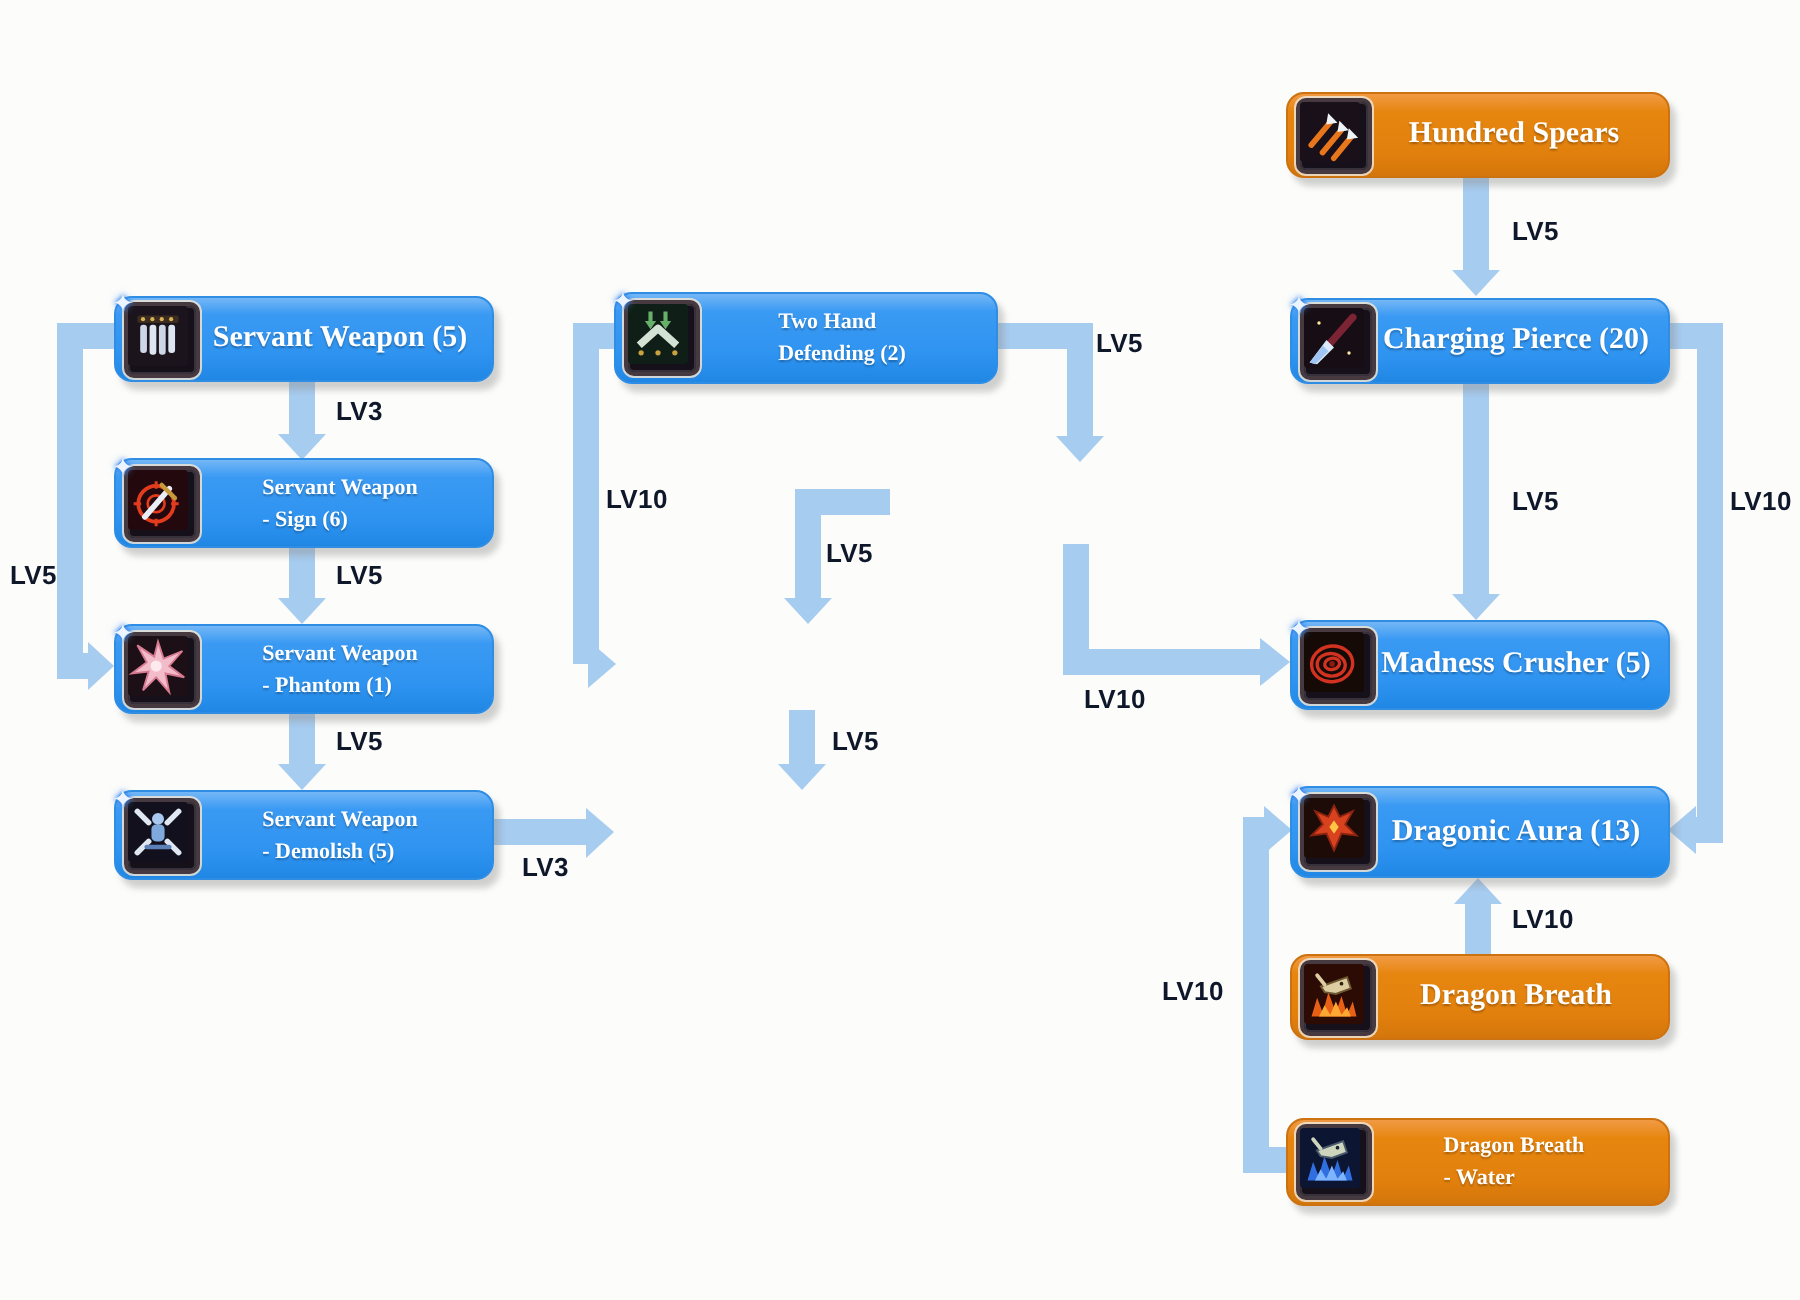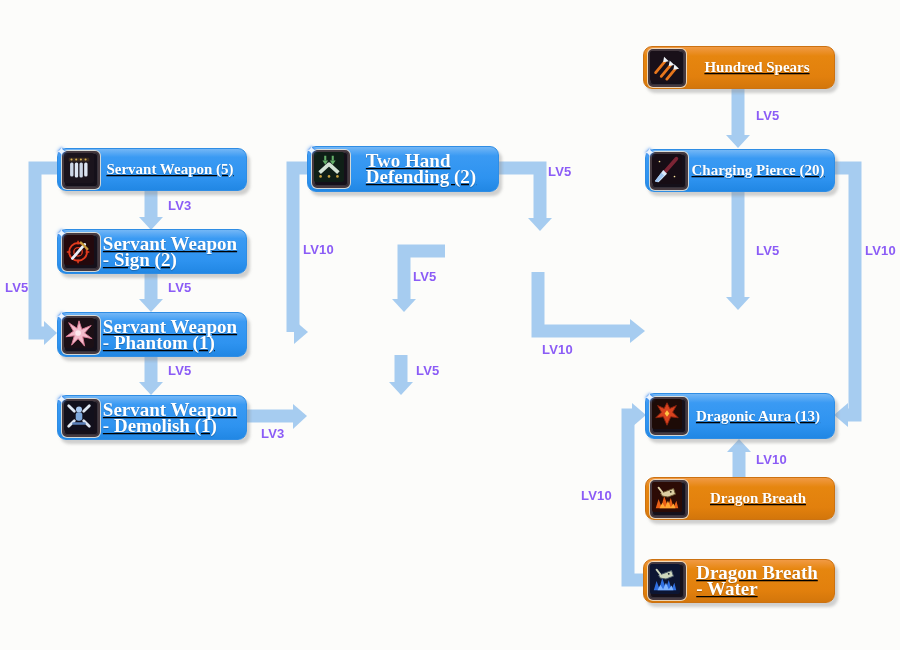--- a/index.html
+++ b/index.html
@@ -24,28 +24,28 @@
   }
   .icon{
     position:relative;flex:0 0 auto;width:34px;height:34px;margin-left:4px;
     border:2px solid #463a40;border-radius:5px;background:#15101a;
     box-shadow:0 0 0 1px rgba(238,228,212,0.85), inset 0 0 0 1px rgba(255,255,255,0.14);
   }
   .icon svg{display:block;width:30px;height:30px;border-radius:2px;}
   .spark{position:absolute;top:-8px;left:-8px;font-style:normal;font-size:13px;line-height:13px;
     color:#ecf5ff;text-shadow:0 0 2px #1a6fe8,0 0 4px #5aa0f5;z-index:3;}
   .spark::before{content:"✦";}
-  .lbl{flex:1;display:flex;justify-content:center;padding:0 6px 0 0;min-width:0;text-decoration:underline;}
+  .lbl{flex:1;display:flex;justify-content:center;padding:0 6px 0 0;min-width:0;}
   .tx{color:#ffffff;font:700 15px/17px "Liberation Serif",serif;text-align:left;
       text-shadow:0 1px 1px rgba(0,0,0,0.28);white-space:nowrap;}
   .tx .ln{display:block;}
-  .node.two .tx{font-size:19px;line-height:16px;}
+  .node.two .tx{font-size:11px;line-height:16px;}
 
   
-  .lv{position:absolute;font:700 13px/14px "Liberation Sans",sans-serif;color:#8b5cf6;letter-spacing:0.2px;}
+  .lv{position:absolute;font:700 13px/14px "Liberation Sans",sans-serif;color:#0f172a;letter-spacing:0.2px;}
 </style>
 </head>
 <body>
 
 <div class="stage">
 
   <svg class="wires" width="900" height="650" viewBox="0 0 900 650">
     <g stroke="#a6ccf0" stroke-width="13" fill="none">
       <path d="M151,189 L151,218"></path>
       <path d="M151,272 L151,300"></path>
@@ -129,21 +129,21 @@
           <circle cx="15" cy="18" r="4.5" fill="none" stroke="#e23b1e" stroke-width="1.4"></circle>
           <path d="M15,6 V10 M15,26 V30 M3,18 H7 M23,18 H27" stroke="#e23b1e" stroke-width="1.6"></path>
           <path d="M9,25 L22,10" stroke="#e9eef6" stroke-width="3" stroke-linecap="round"></path>
           <path d="M18,8 L25,15" stroke="#c79b3c" stroke-width="2.4" stroke-linecap="round"></path>
         </svg>
       <i class="spark"></i>
     </span>
     <span class="lbl">
         <span class="tx">
           <span class="ln">Servant Weapon</span>
-          <span class="ln">- Sign (2)</span>
+          <span class="ln">- Sign (6)</span>
         </span>
       </span>
   </div>
 
   <div class="node blue two" style="left:57px;top:312px;width:188px;height:43px">
     <span class="icon">
       <svg viewBox="0 0 32 32">
           <rect width="32" height="32" fill="#1c1016"></rect>
           <polygon points="16,3 19,12 29,8 22,16 30,22 20,20 22,30 15,22 8,29 11,19 2,20 10,14 5,5 14,11" fill="#f3bccb" stroke="#d77b93" stroke-width="1"></polygon>
           <circle cx="15" cy="16" r="3" fill="#fde9ee"></circle>
@@ -165,21 +165,21 @@
           <path d="M5,5 L11,11 M27,5 L21,11 M5,27 L11,21 M27,27 L21,21" stroke="#dfe7f2" stroke-width="3" stroke-linecap="round"></path>
           <circle cx="16" cy="9" r="3.2" fill="#a9c8ef"></circle>
           <rect x="12.5" y="12" width="7" height="9" rx="2.5" fill="#7fa9dd"></rect>
           <path d="M10,24 H22" stroke="#5c80b8" stroke-width="2.5" stroke-linecap="round"></path>
         </svg>
       <i class="spark"></i>
     </span>
     <span class="lbl">
         <span class="tx">
           <span class="ln">Servant Weapon</span>
-          <span class="ln">- Demolish (1)</span>
+          <span class="ln">- Demolish (5)</span>
         </span>
       </span>
   </div>
 
   <div class="node blue two" style="left:307px;top:146px;width:190px;height:44px">
     <span class="icon">
       <svg viewBox="0 0 32 32">
           <rect width="32" height="32" fill="#0f1f17"></rect>
           <path d="M12,4 V9 M20,4 V9" stroke="#66b06a" stroke-width="2.2"></path>
           <polygon points="12,13.5 9,9 15,9" fill="#66b06a"></polygon>
@@ -235,20 +235,39 @@
         </svg>
       <i class="spark"></i>
     </span>
     <span class="lbl">
         <span class="tx">
           <span class="ln">Charging Pierce (20)</span>
         </span>
       </span>
   </div>
 
+  <div class="node blue" style="left:645px;top:310px;width:188px;height:43px">
+    <span class="icon">
+      <svg viewBox="0 0 32 32">
+          <rect width="32" height="32" fill="#160a07"></rect>
+          <g fill="none" stroke="#d23320">
+            <ellipse cx="15" cy="17" rx="11" ry="9.5" stroke-width="1.8" transform="rotate(-8 15 17)"></ellipse>
+            <ellipse cx="14.5" cy="17.5" rx="7.5" ry="6" stroke-width="1.8" transform="rotate(6 14.5 17.5)"></ellipse>
+            <ellipse cx="15" cy="17" rx="4" ry="3" stroke-width="1.8" transform="rotate(-10 15 17)"></ellipse>
+          </g>
+          <circle cx="15" cy="17" r="1.5" fill="#8c1a10"></circle>
+        </svg>
+      <i class="spark"></i>
+    </span>
+    <span class="lbl">
+        <span class="tx">
+          <span class="ln">Madness Crusher (5)</span>
+        </span>
+      </span>
+  </div>
 
   <div class="node blue" style="left:645px;top:393px;width:188px;height:44px">
     <span class="icon">
       <svg viewBox="0 0 32 32">
           <rect width="32" height="32" fill="#1d0b07"></rect>
           <polygon points="16,4 19,10 26,7 22,14 28,20 20,19 16,28 12,19 4,20 10,14 6,7 13,10" fill="#d8421e" stroke="#8c2410" stroke-width="1"></polygon>
           <polygon points="16,12 18.5,15.5 16,19 13.5,15.5" fill="#ffc445"></polygon>
         </svg>
       <i class="spark"></i>
     </span>

